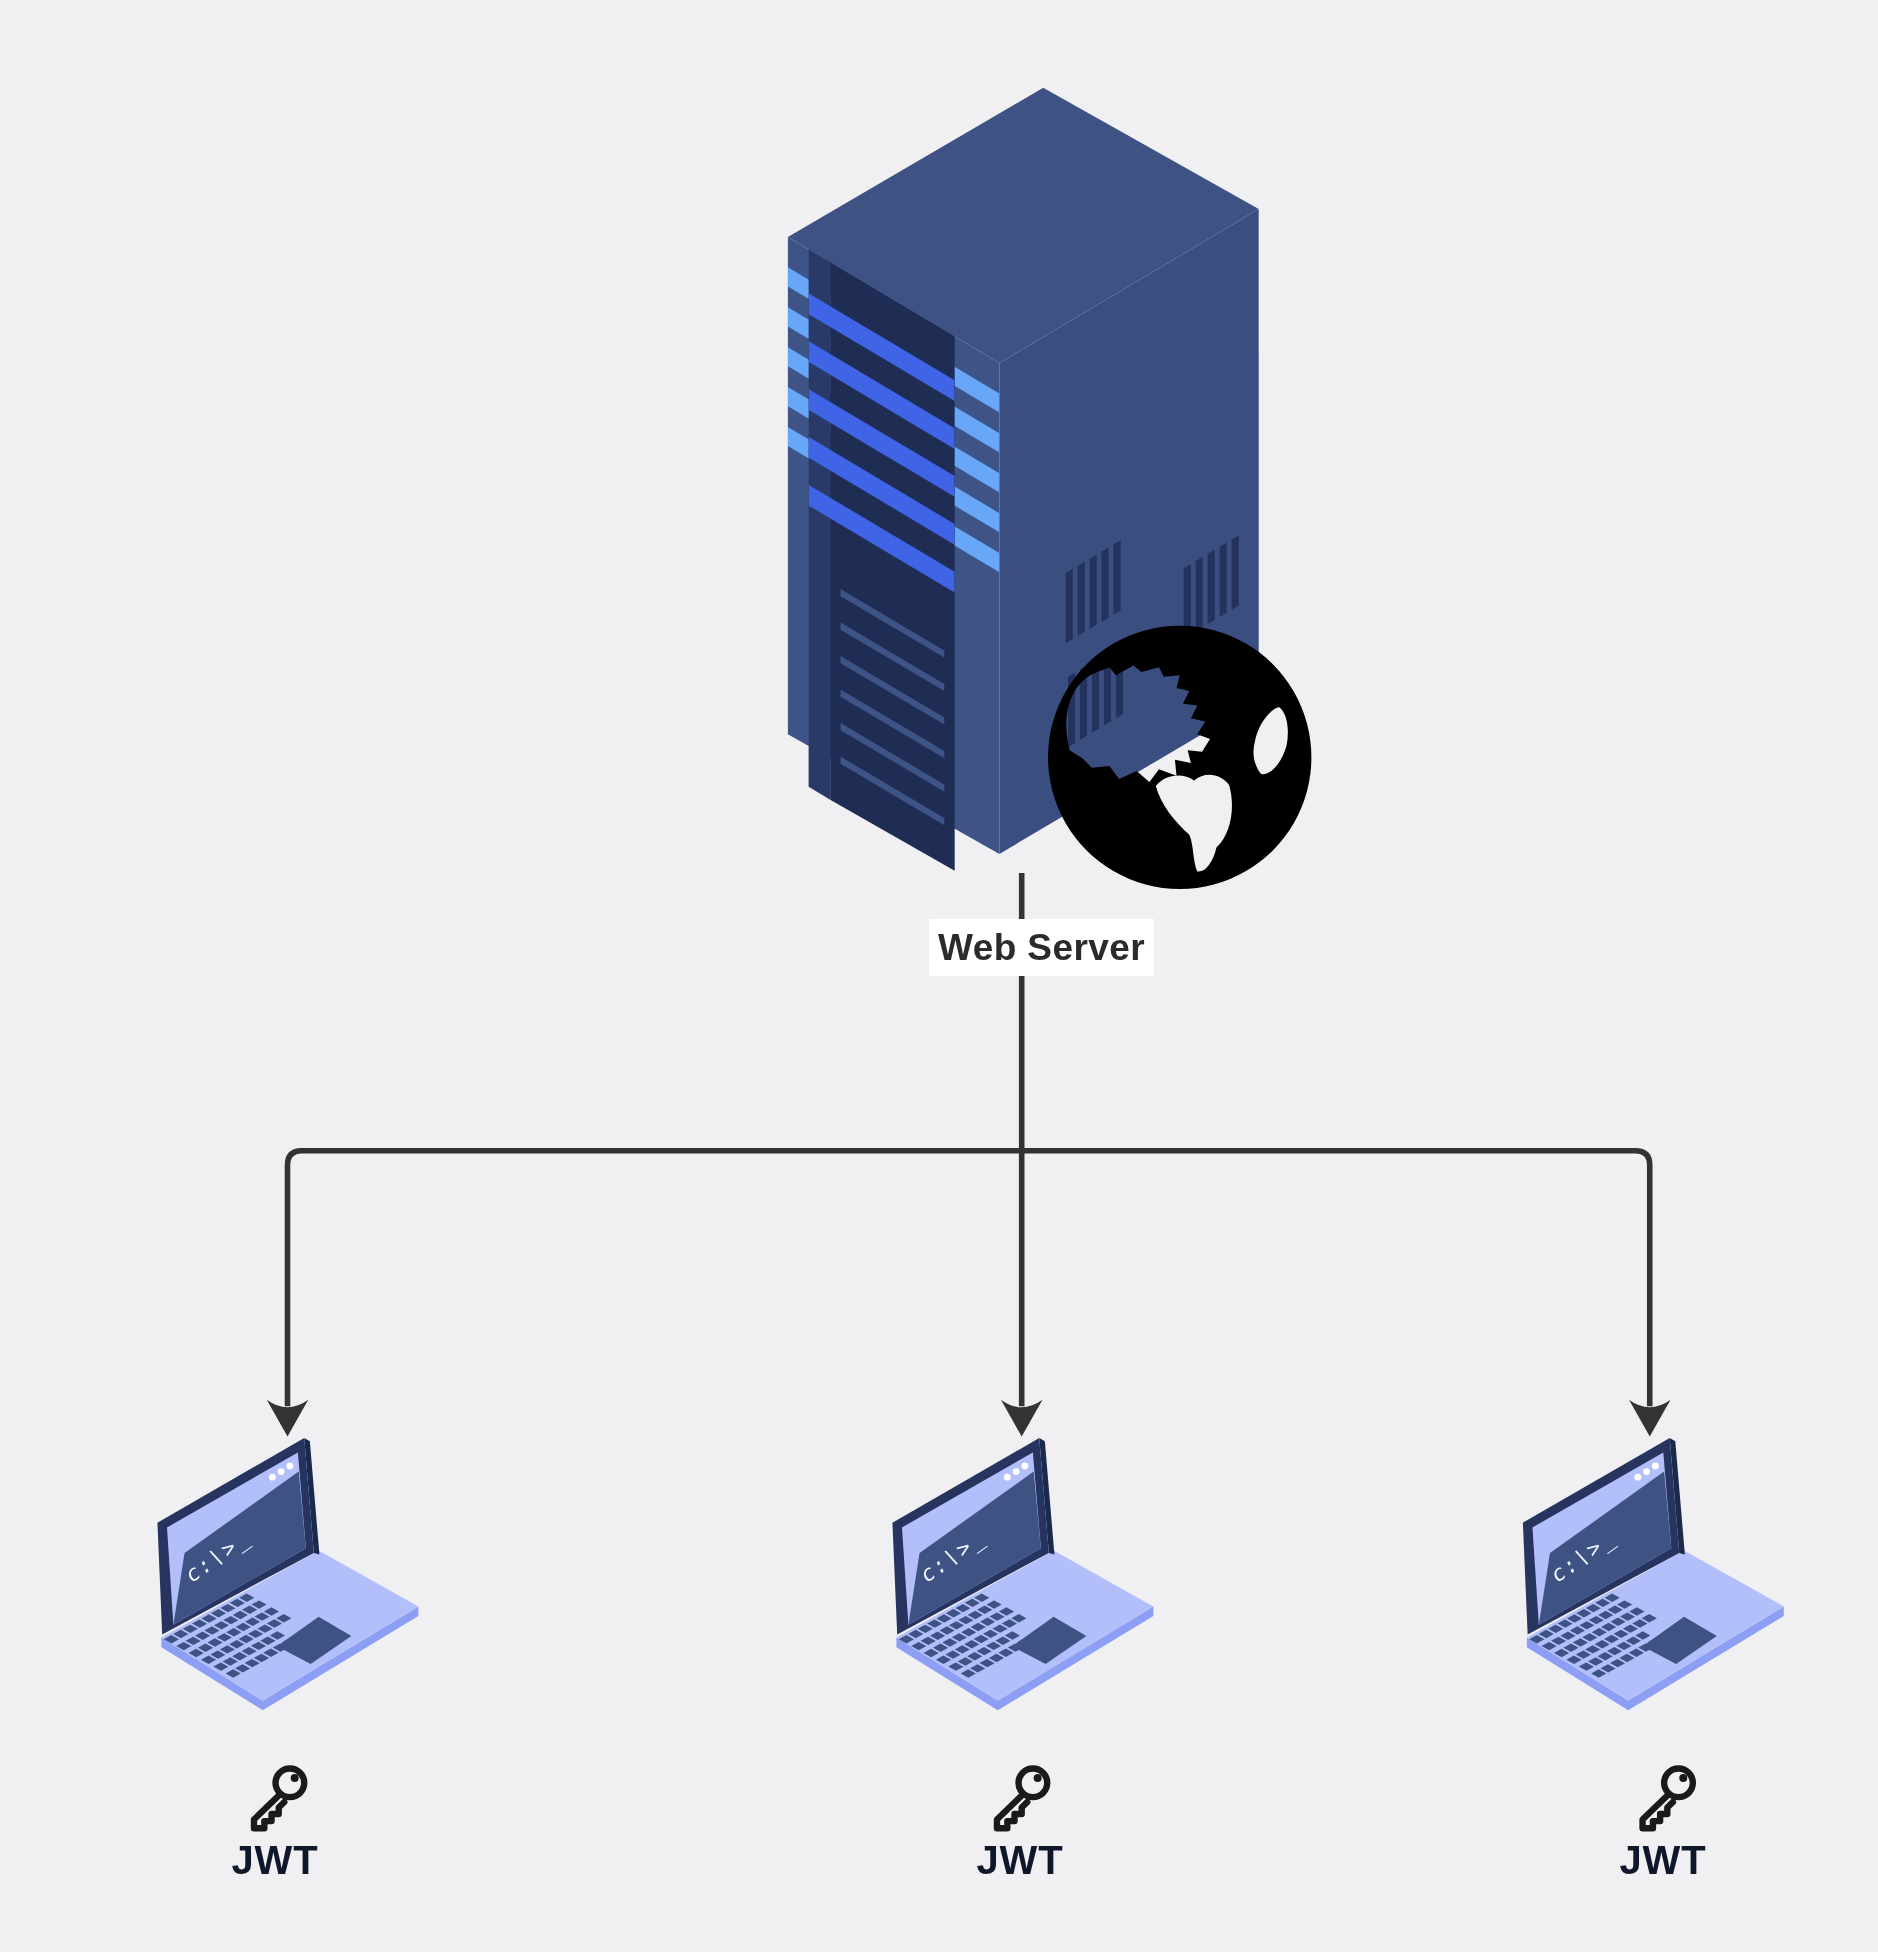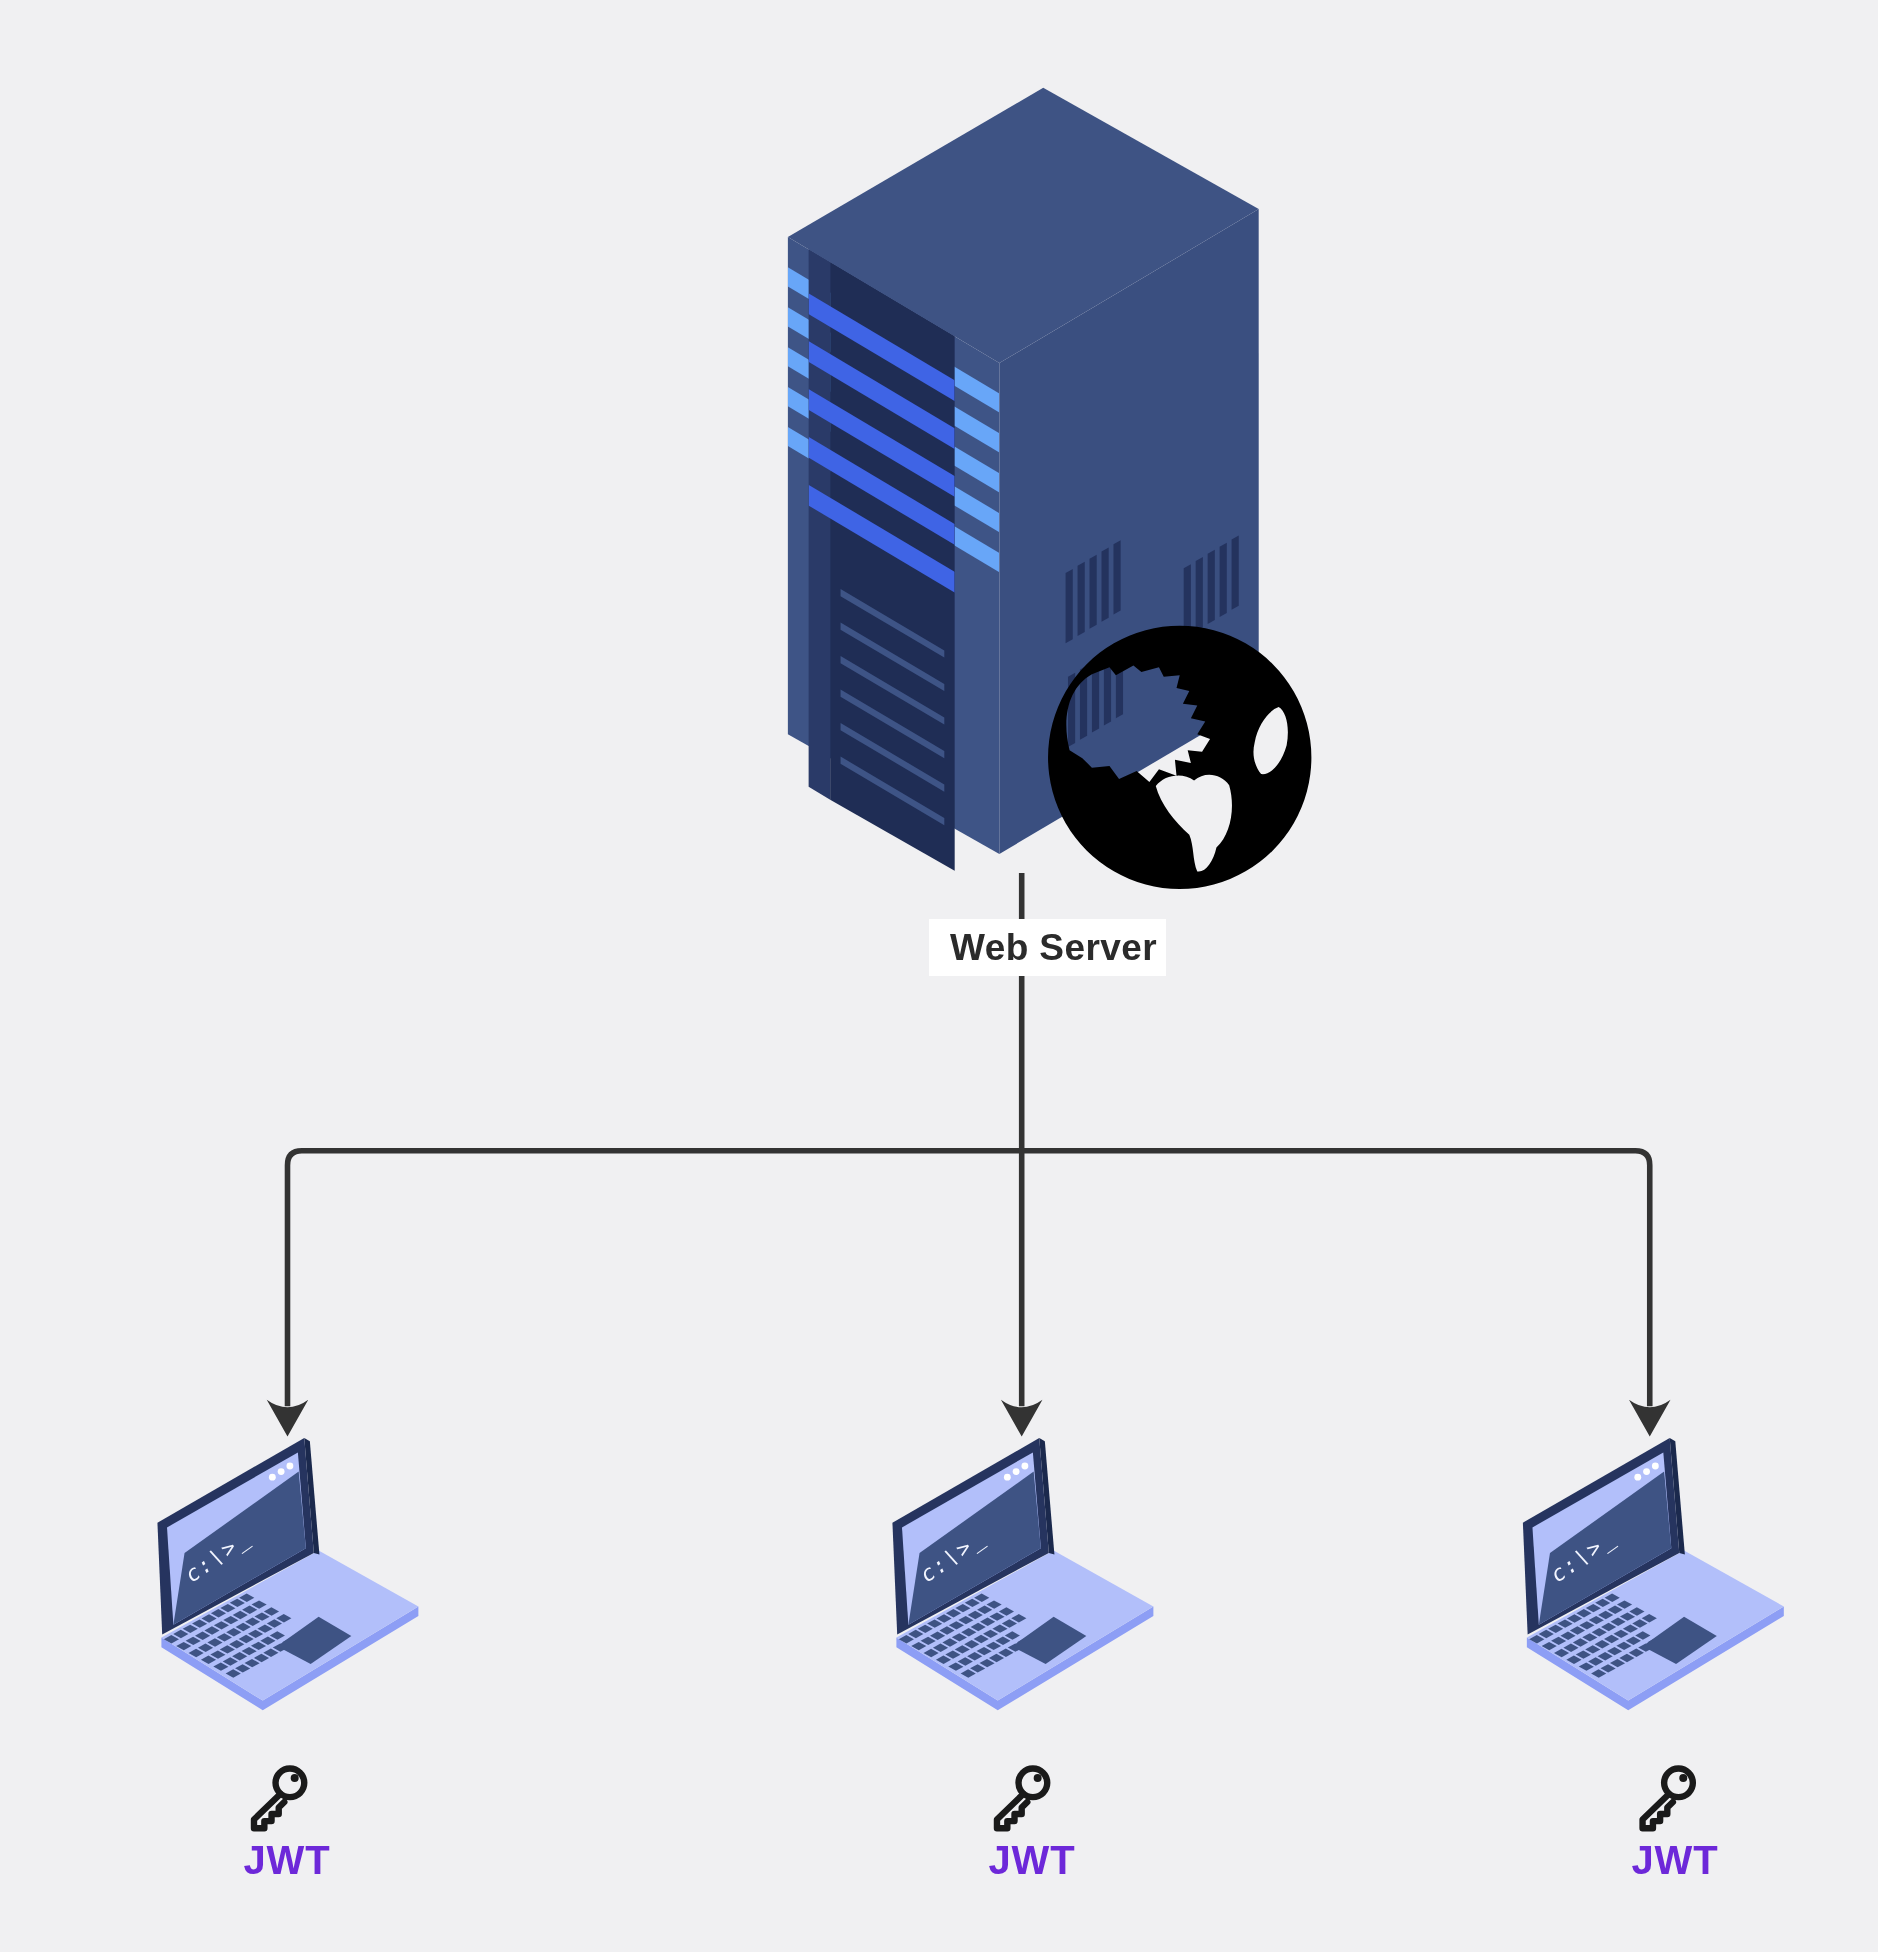--- a/index.html
+++ b/index.html
@@ -9,32 +9,31 @@
     position:relative;
     overflow:hidden;
     font-family:"Liberation Sans",sans-serif;
   }
   #canvas-svg{position:absolute;left:0;top:0;}
   .label{
     position:absolute;
     font-weight:bold;
     -webkit-user-select:none;
     user-select:none;
-    padding-left:12px;
   }
   #webserver-label{
     left:929px;top:919px;width:225px;height:57px;
     background:#ffffff;
     color:#2b2b2b;
     font-size:37px;line-height:57px;text-align:center;
     letter-spacing:0.4px;
   }
   .jwt-label{
     width:160px;top:1839px;
-    color:#6d28d9;
+    color:#0f172a;
     font-size:40px;line-height:43px;text-align:center;
     letter-spacing:0.8px;
   }
   #jwt-1{left:195px;}
   #jwt-2{left:940px;}
   #jwt-3{left:1583px;}
   text.prompt{
     font-family:"DejaVu Sans Mono",monospace;
     font-style:italic;
     font-size:27px;

